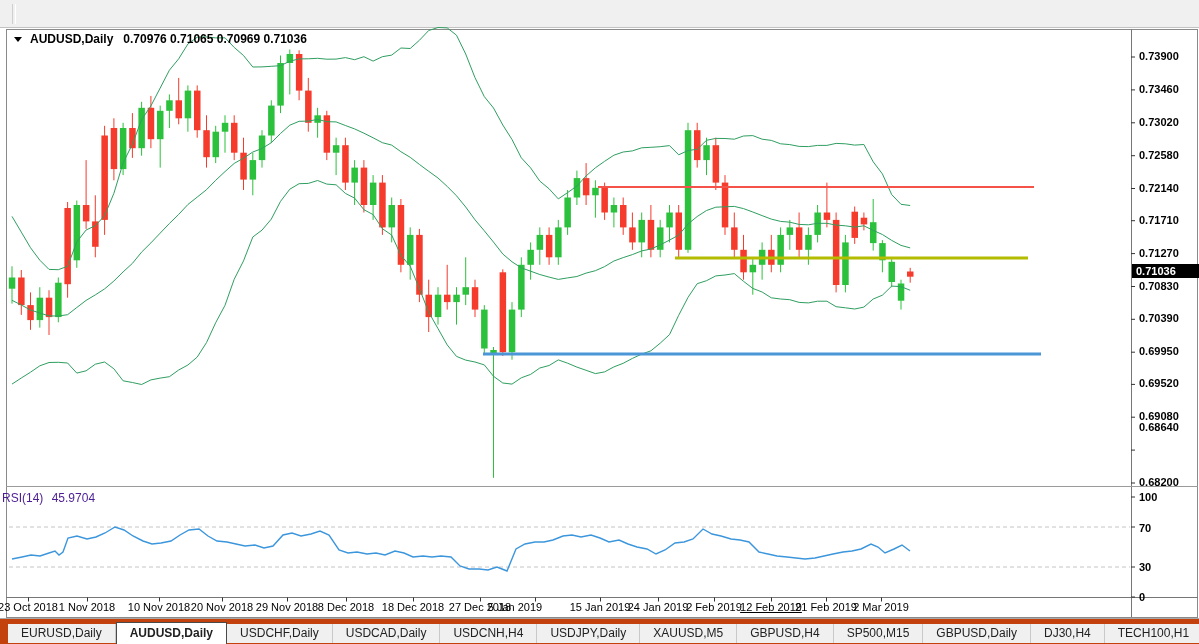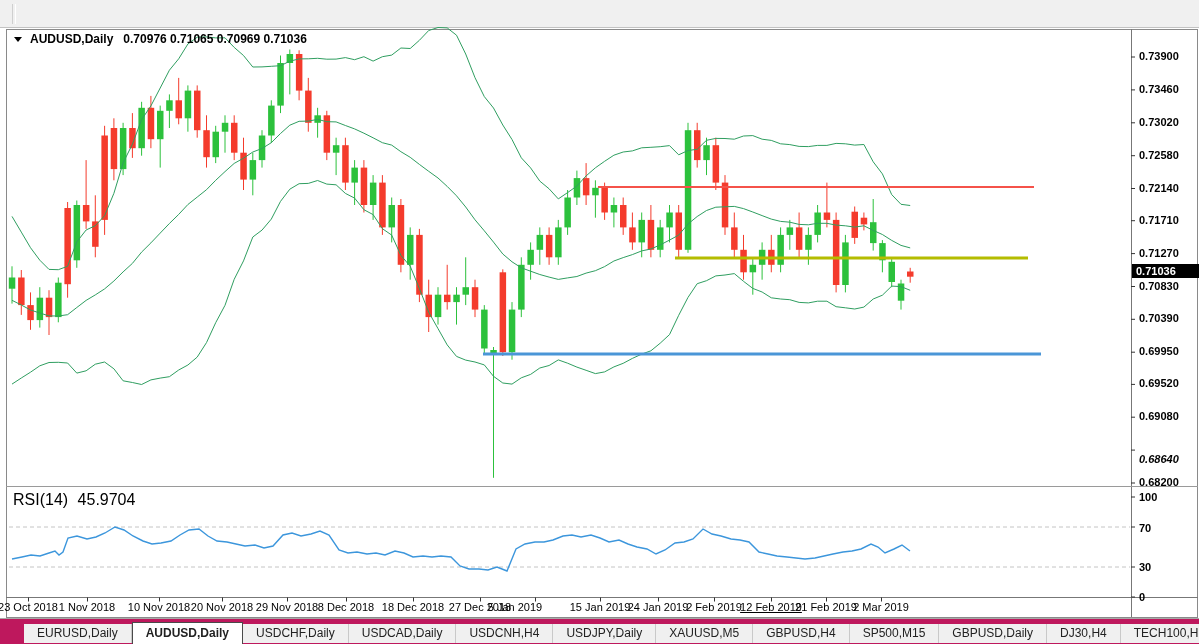--- a/index.html
+++ b/index.html
@@ -14,30 +14,30 @@
   .tb-sep{width:2px;height:20px;border-left:1px solid #cfcfcf;border-right:1px solid #fff;margin:0 7px}
   
   .chart-window{position:absolute;left:6px;top:29px;width:1192px;height:589px;background:#fff;
                 border:1px solid #8a8a8a;box-sizing:border-box}
   svg#chart-canvas{position:absolute;left:0;top:0;width:1199px;height:644px;pointer-events:none}
   .chart-title{position:absolute;left:14px;top:32px;font-size:12px;font-weight:bold;color:#000;
                display:flex;align-items:center;white-space:nowrap}
   .tri{width:0;height:0;border-left:4px solid transparent;border-right:4px solid transparent;
        border-top:5px solid #000;margin-right:8px}
   .chart-title .ohlc{margin-left:10px}
-  .rsi-lab{position:absolute;left:13px;top:491px;font-size:16px;color:#000000;white-space:nowrap}
+  .rsi-lab{position:absolute;left:2px;top:491px;font-size:12px;color:#4c1d95;white-space:nowrap}
   .rsi-lab .val{margin-left:5px}
   .plabel{position:absolute;left:1139px;font-size:11px;font-weight:bold;color:#000;line-height:13px}
   .rlabel{position:absolute;left:1139px;font-size:11px;font-weight:bold;color:#000;line-height:13px}
   #price-badge{position:absolute;left:1132px;width:63px;height:14px;background:#000;color:#fff;
                font-size:11px;font-weight:bold;line-height:14px;padding-left:4px}
   .dlabel{position:absolute;top:601px;font-size:11px;color:#000;transform:translateX(-50%);white-space:nowrap}
   
-  .tabbar{position:absolute;left:0;top:618px;width:1199px;height:26px;background:#be185d;
-          border-top:1px solid #a9a9a9;display:flex;align-items:flex-end;padding-left:24px;box-sizing:border-box}
+  .tabbar{position:absolute;left:0;top:618px;width:1199px;height:26px;background:#c2410c;
+          border-top:1px solid #a9a9a9;display:flex;align-items:flex-end;padding-left:8px;box-sizing:border-box}
   .tab{height:19px;line-height:19px;padding:0 13px;font-size:12px;color:#222;background:#f0f0f0;
        border-right:1px solid #c9c9c9;margin-bottom:1px;white-space:nowrap;cursor:default}
   .tab.active{background:#fff;border:1px solid #4a4a4a;border-bottom:none;font-weight:bold;
               height:21px;line-height:21px;margin-bottom:0}
 </style>
 </head>
 <body>
 
 <div class="toolbar">
   <div class="tb-sep"></div>
@@ -306,21 +306,21 @@
     <div class="plabel" style="top: 115.8px;">0.73020</div>
     <div class="plabel" style="top: 148.7px;">0.72580</div>
     <div class="plabel" style="top: 181.5px;">0.72140</div>
     <div class="plabel" style="top: 213.7px;">0.71710</div>
     <div class="plabel" style="top: 246.6px;">0.71270</div>
     <div class="plabel" style="top: 279.5px;">0.70830</div>
     <div class="plabel" style="top: 312.3px;">0.70390</div>
     <div class="plabel" style="top: 345.2px;">0.69950</div>
     <div class="plabel" style="top: 377.4px;">0.69520</div>
     <div class="plabel" style="top: 410.2px;">0.69080</div>
-    <div class="plabel" style="top: 453px; font-style: italic;">0.68640</div>
+    <div class="plabel" style="top: 421px;">0.68640</div>
     <div class="plabel" style="top: 476px;">0.68200</div>
   </div>
 <div id="rsi-labels">
     <div class="rlabel" style="top: 491px;">100</div>
     <div class="rlabel" style="top: 522px; text-align: center;">70</div>
     <div class="rlabel" style="top: 561px; text-align: right;">30</div>
     <div class="rlabel" style="top: 591px;">0</div>
   </div>
 <div id="date-labels">
     <div class="dlabel" style="left: 28px;">23 Oct 2018</div>

